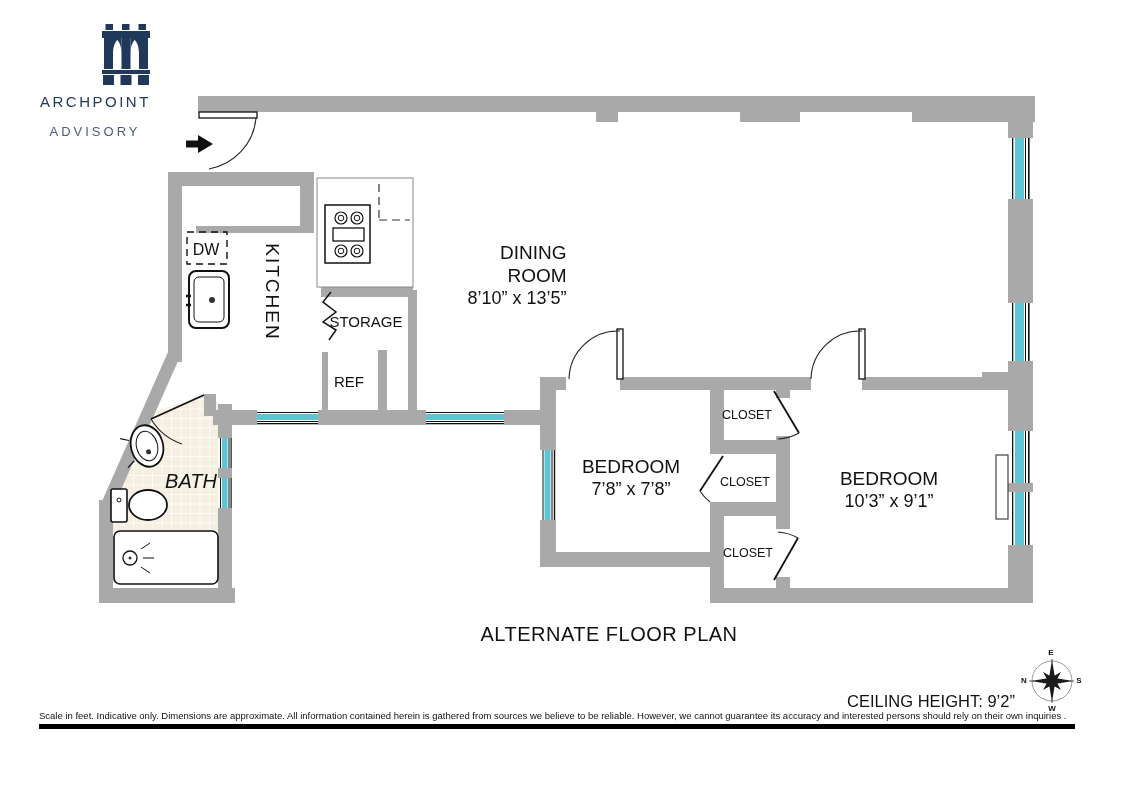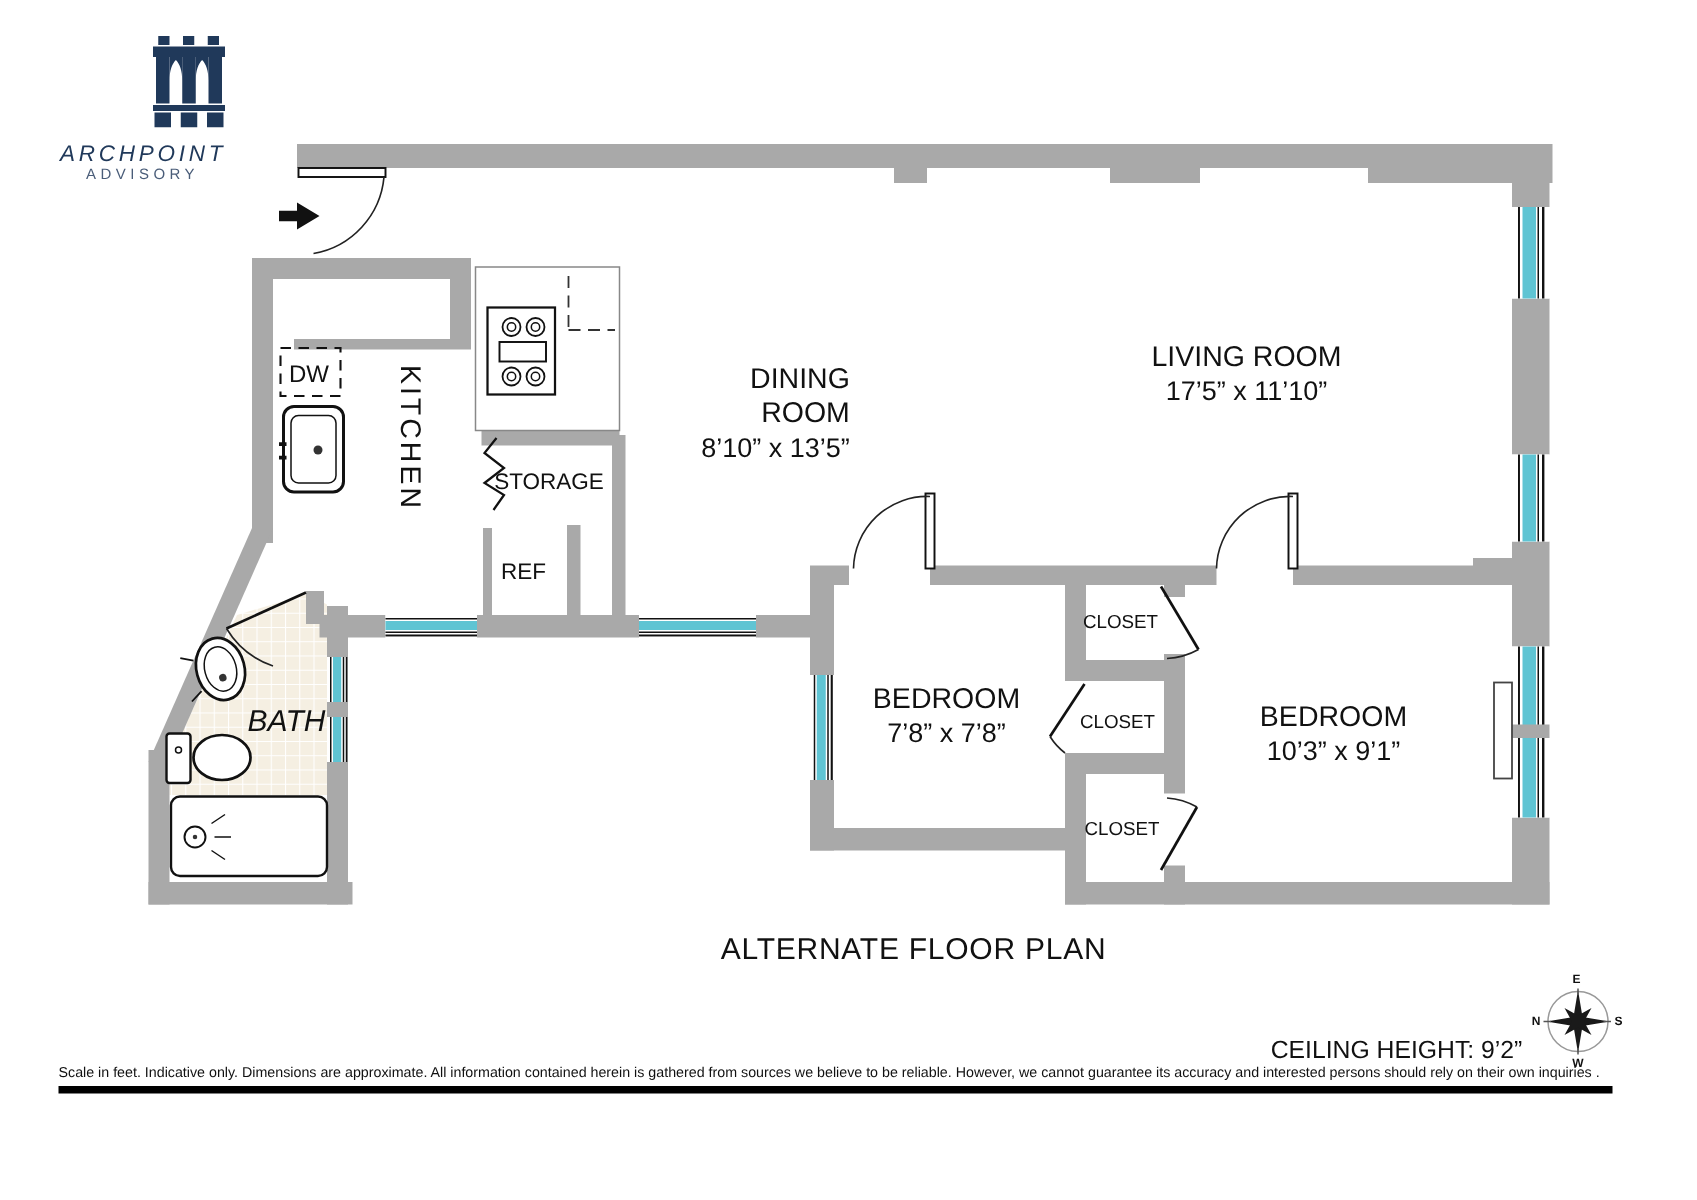--- a/index.html
+++ b/index.html
@@ -18,22 +18,22 @@
   .fix{stroke:#111;fill:#fff;}
   .lbl{position:absolute;transform:translate(-50%,-50%);color:#111;text-align:center;
        white-space:nowrap;line-height:1.2;}
   .room-name{font-size:19px;}
   .room-dims{font-size:18px;}
   .small-lbl{font-size:15px;}
   .closet-lbl{font-size:12.5px;}
   .kitchen-lbl{font-size:19px;letter-spacing:2px;transform:translate(-50%,-50%) rotate(90deg);}
   .compass-letter{font-size:8px;font-weight:bold;}
   #brand{position:absolute;left:40px;top:24px;width:110px;text-align:center;}
-  #brand-name{margin-top:4px;font-size:15px;letter-spacing:2.5px;color:var(--navy);font-style:italic;}
-  #brand-sub{margin-top:0;font-size:10px;letter-spacing:3px;color:#4a5d79;}
+  #brand-name{margin-top:4px;font-size:15px;letter-spacing:2.5px;color:var(--navy);}
+  #brand-sub{margin-top:14px;font-size:13px;letter-spacing:3px;color:#4a5d79;}
   #plan-title{position:absolute;left:609px;top:634px;transform:translate(-50%,-50%);
               font-size:20px;letter-spacing:.5px;color:#111;}
   #ceiling{position:absolute;left:931px;top:701px;transform:translate(-50%,-50%);
            font-size:16.5px;color:#111;}
   #disclaimer{position:absolute;left:39px;top:710px;width:1040px;font-size:9.5px;
               color:#111;white-space:nowrap;}
   #disclaimer-bar{position:absolute;left:39px;top:724px;width:1036px;height:4.5px;background:#000;}
   #address{position:absolute;left:42px;top:752px;font-size:27px;letter-spacing:.3px;color:#1b1b1b;}
 </style>
 </head>
@@ -270,24 +270,20 @@
 
   <div class="lbl kitchen-lbl" style="left:272px;top:292px;">KITCHEN</div>
   <div class="lbl" style="left:206px;top:250px;font-size:16px;">DW</div>
   <div class="lbl small-lbl" style="left:366px;top:322px;">STORAGE</div>
   <div class="lbl small-lbl" style="left:349px;top:382px;">REF</div>
   <div class="lbl" style="left:517px;top:276px;text-align:right;">
     <div class="room-name">DINING</div>
     <div class="room-name">ROOM</div>
     <div class="room-dims">8’10” x 13’5”</div>
   </div>
-  <div class="lbl" style="left:831px;top:250px;">
-    <div class="room-name">LIVING ROOM</div>
-    <div class="room-dims">17’5” x 11’10”</div>
-  </div>
   <div class="lbl" style="left:631px;top:478px;">
     <div class="room-name">BEDROOM</div>
     <div class="room-dims">7’8” x 7’8”</div>
   </div>
   <div class="lbl" style="left:889px;top:490px;">
     <div class="room-name">BEDROOM</div>
     <div class="room-dims">10’3” x 9’1”</div>
   </div>
   <div class="lbl" style="left:191px;top:481px;font-size:20px;font-style:italic;">BATH</div>
   <div class="lbl closet-lbl" style="left:747px;top:415px;">CLOSET</div>

